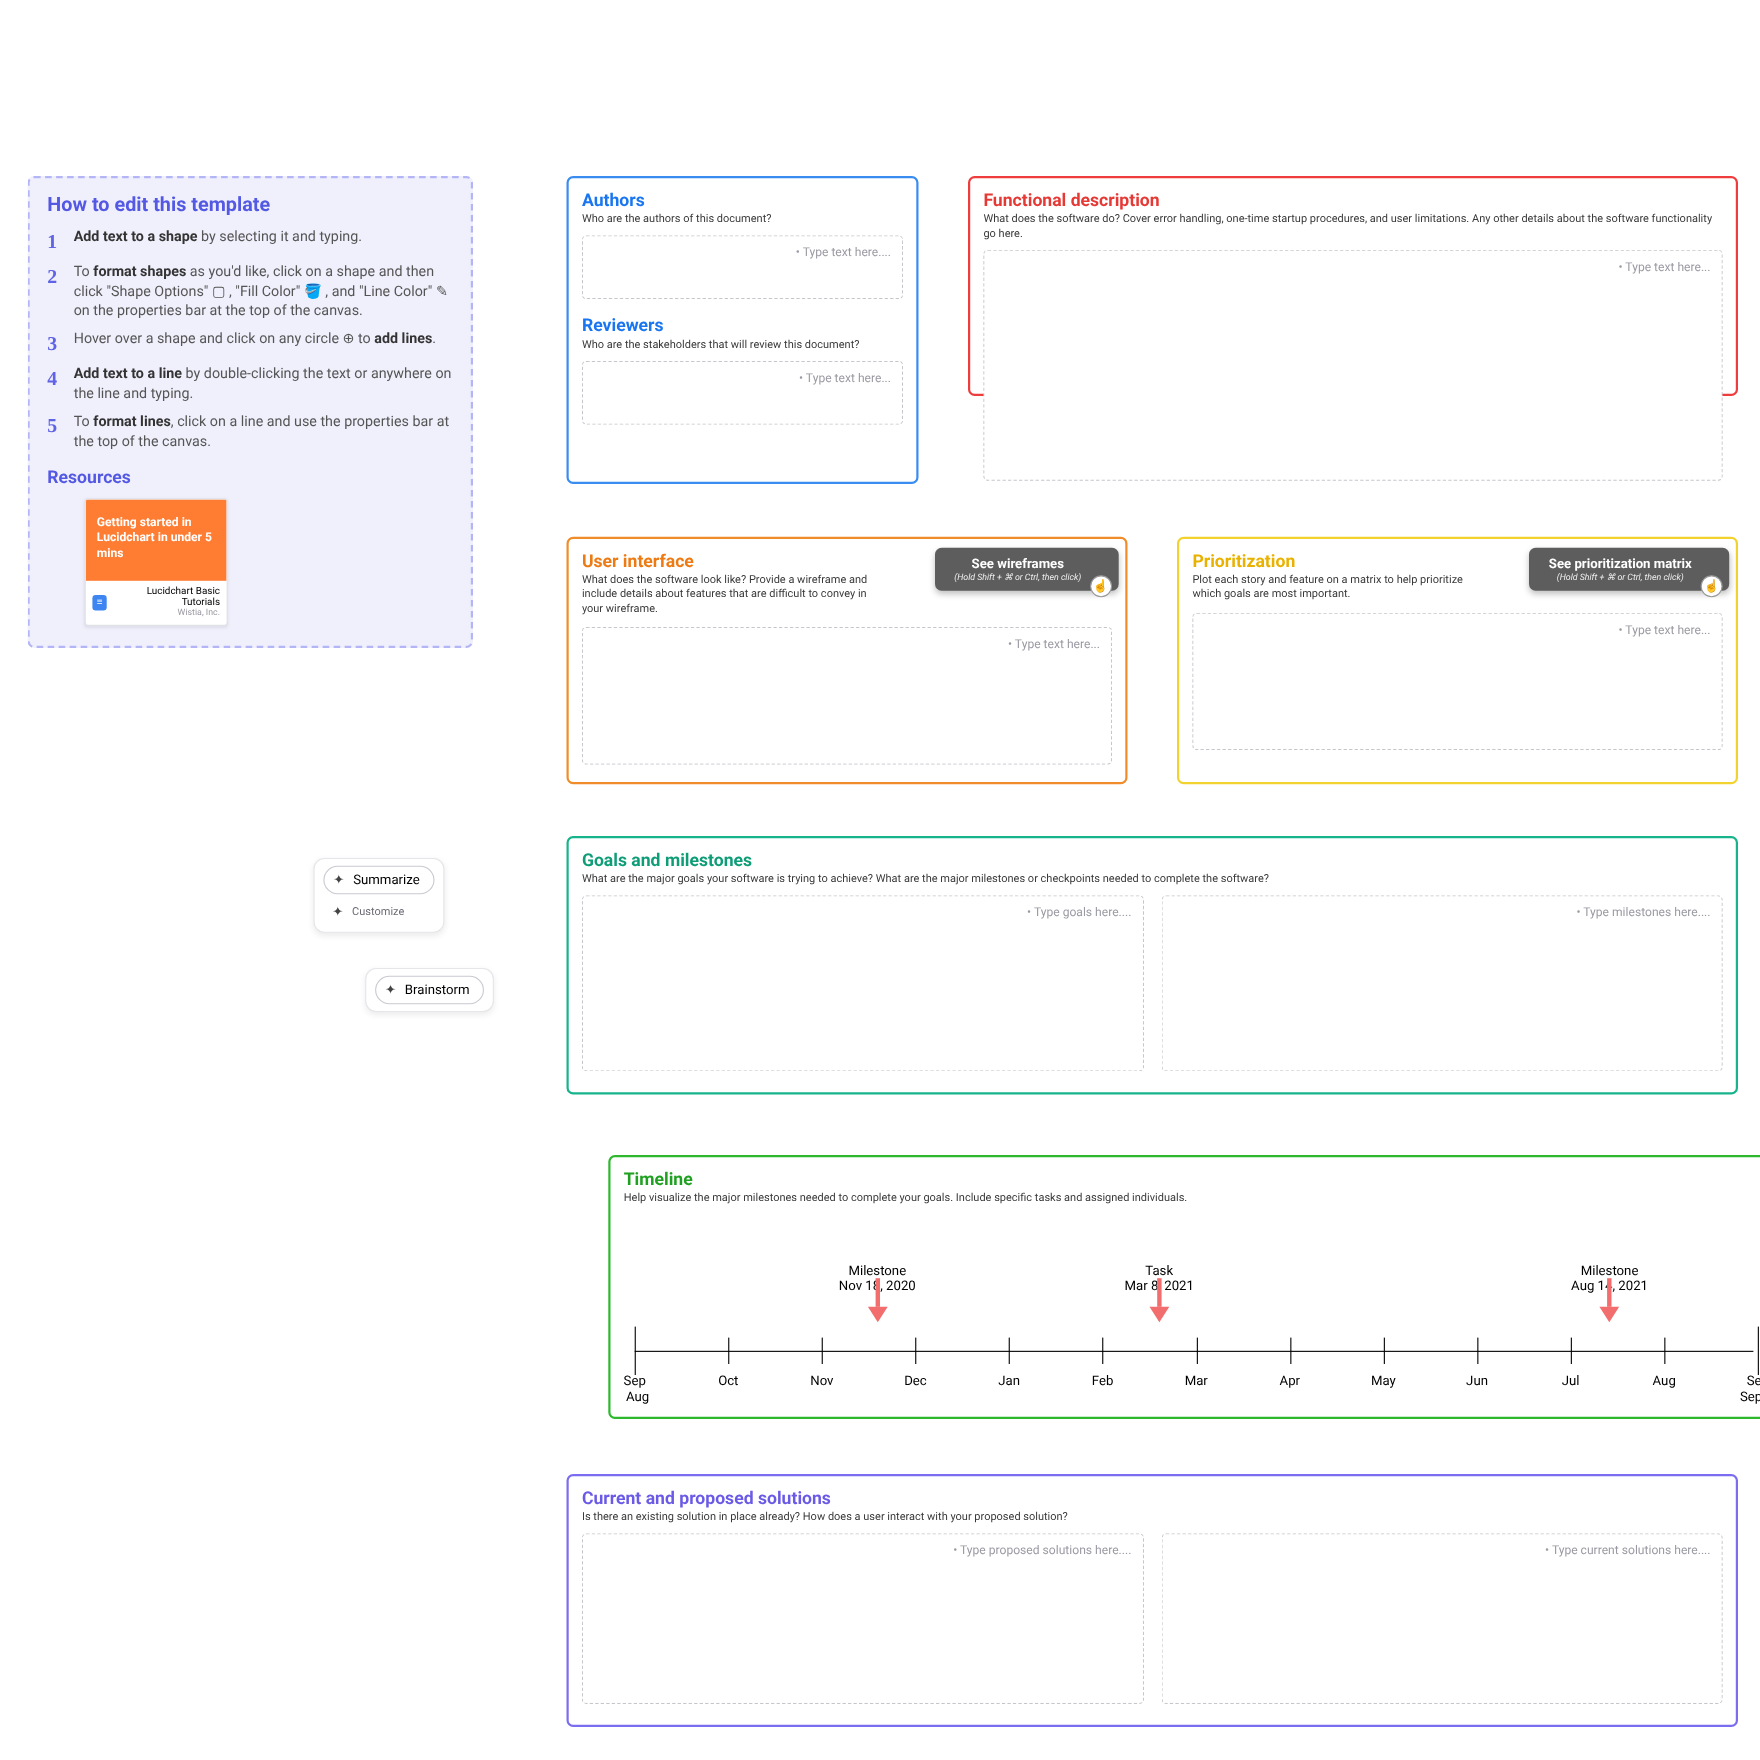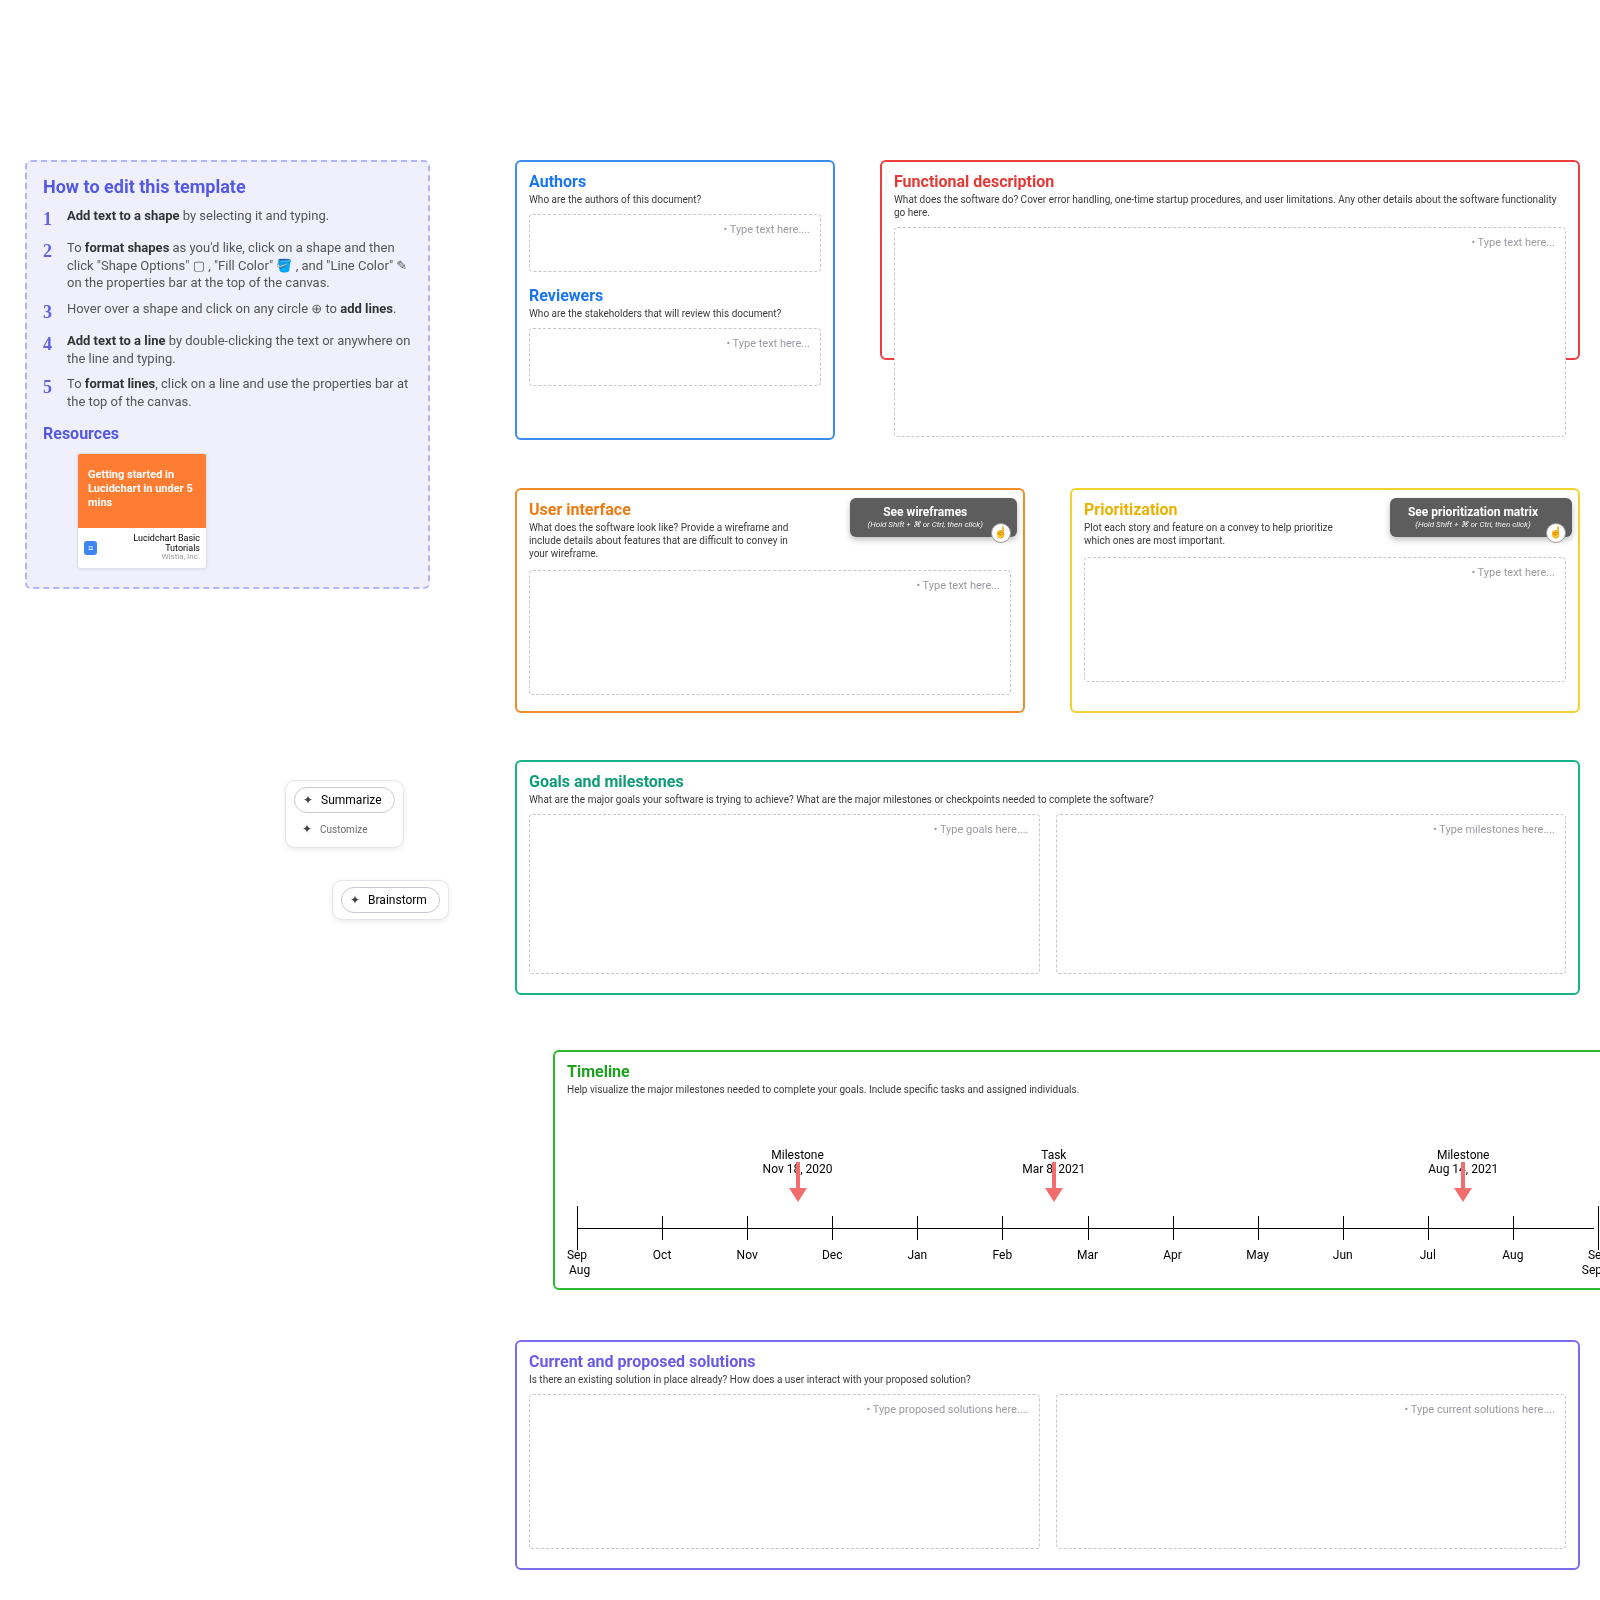--- a/index.html
+++ b/index.html
@@ -179,21 +179,21 @@
         <span class="sub">(Hold Shift + ⌘ or Ctrl, then click)</span>
         <span class="cursor">☝</span>
       </div>
     </div>
     <div class="dashed" style="height:125px; margin-top:10px;">Type text here...</div>
   </div>
 
   <div class="box yellow" style="left:1070px; top:488px; width:510px; height:225px;">
     <div style="position:relative">
       <div class="title">Prioritization</div>
-      <div class="desc" style="max-width:270px">Plot each story and feature on a convey to help prioritize which ones are most important.</div>
+      <div class="desc" style="max-width:270px">Plot each story and feature on a matrix to help prioritize which goals are most important.</div>
       <div class="dark-btn">
         <span>See prioritization matrix</span>
         <span class="sub">(Hold Shift + ⌘ or Ctrl, then click)</span>
         <span class="cursor">☝</span>
       </div>
     </div>
     <div class="dashed" style="height:125px; margin-top:10px;">Type text here...</div>
   </div>
 
   <div class="box teal" style="left:515px; top:760px; width:1065px; height:235px;">

